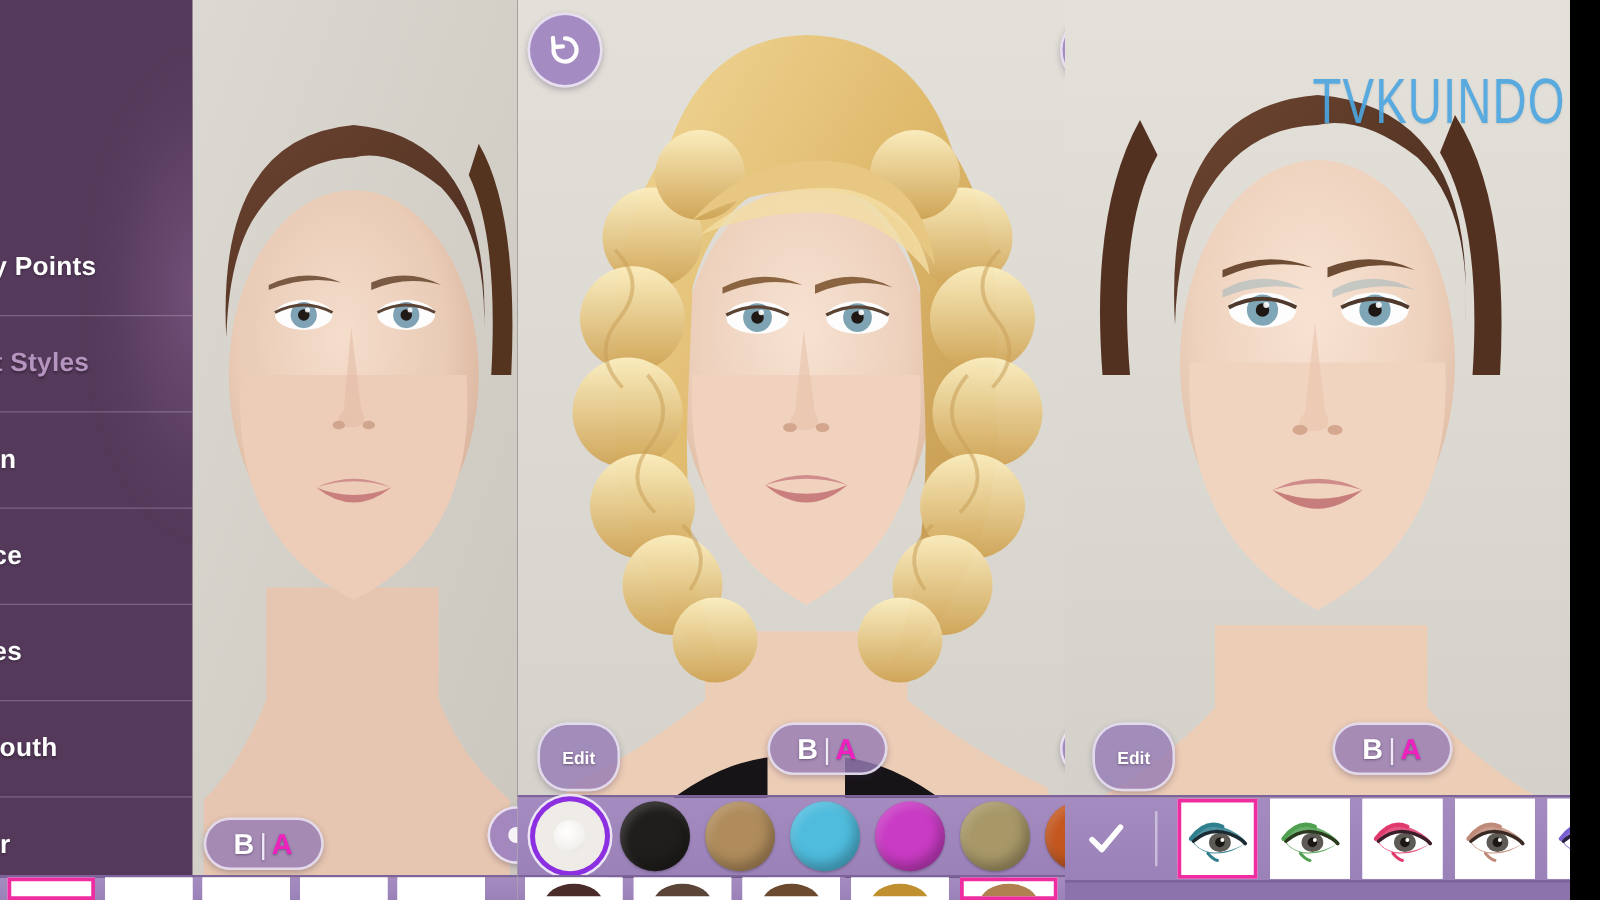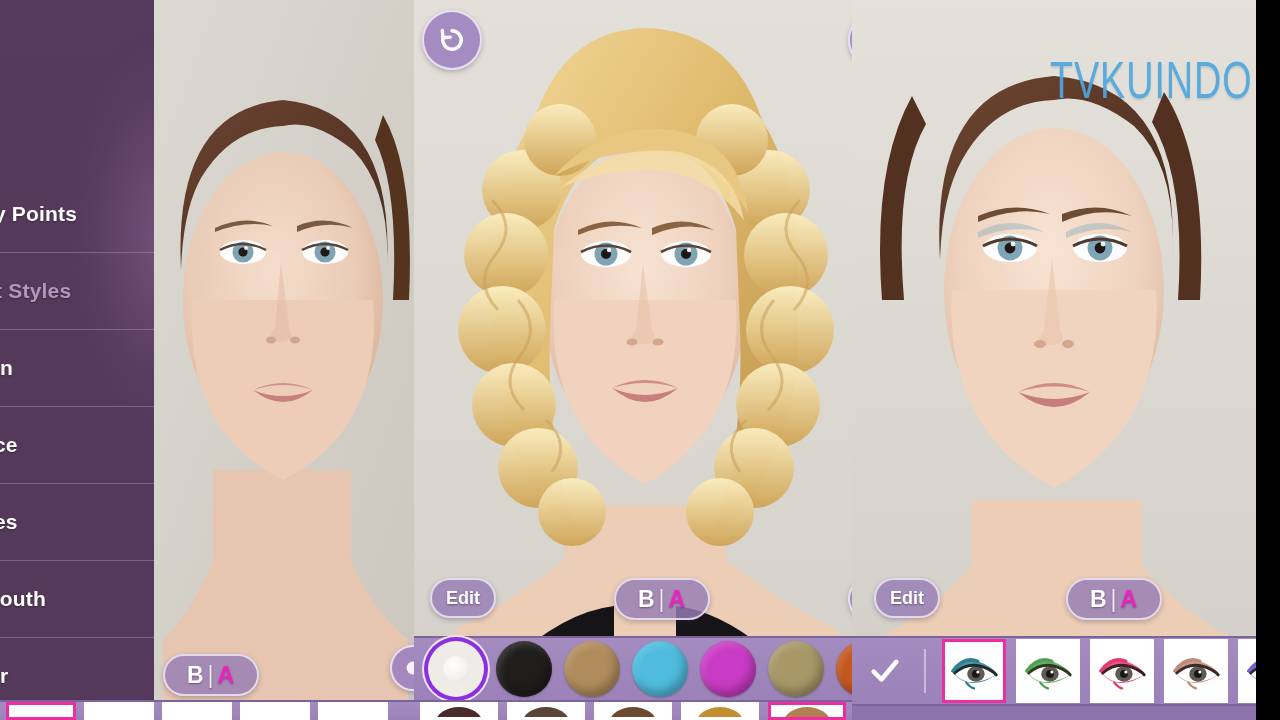--- a/index.html
+++ b/index.html
@@ -58,21 +58,21 @@
   }
 
   
   .pill {
     position:absolute; display:flex; align-items:center; justify-content:center;
     background:rgba(150,125,180,.82); border:2px solid rgba(236,230,245,.85);
     border-radius:24px; color:#fff; font-weight:bold;
     text-shadow:0 1px 2px rgba(60,40,75,.55);
     box-shadow:0 2px 5px rgba(60,40,75,.30);
   }
-  .pill.edit { width:66px; height:40px; font-size:18px; }
+  .pill.edit { width:66px; height:55px; font-size:14px; }
   .pill.ba   { width:96px; height:42px; font-size:23px; letter-spacing:1px; }
   .pill .ba-b { color:#ffffff; }
   .pill .ba-sep { color:#efe8f6; margin:0 3px; font-weight:normal; }
   .pill .ba-a { color:#ef22c0; }
 
   .circbtn {
     position:absolute; border-radius:50%;
     background:rgba(155,128,190,.88); border:2px solid rgba(240,235,248,.88);
     display:flex; align-items:center; justify-content:center;
     box-shadow:0 2px 5px rgba(60,40,75,.30);

